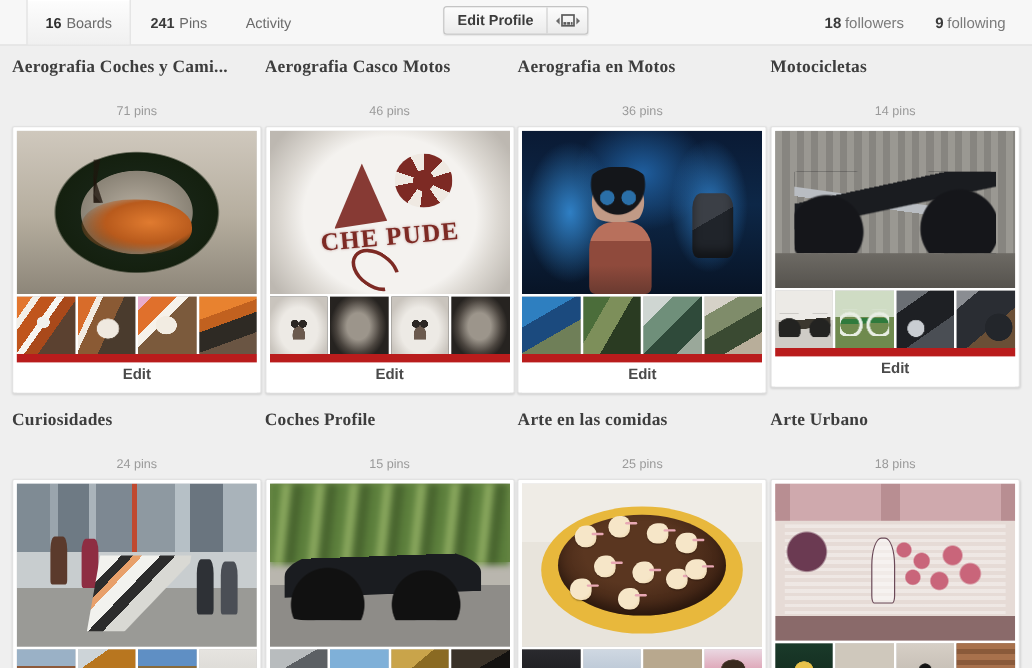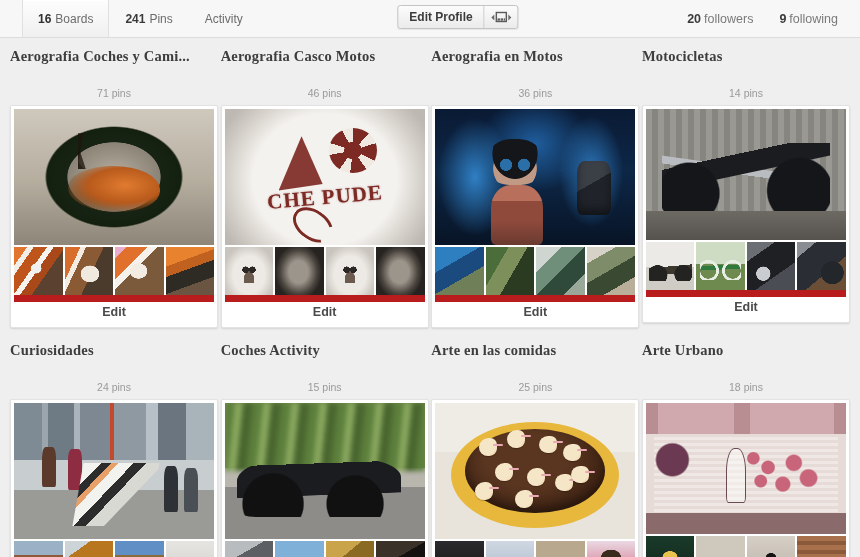--- a/index.html
+++ b/index.html
@@ -57,21 +57,20 @@
   }
   .nav-tab.active .num { color: #2f2f2f; }
 
   .header-center {
     position: absolute;
     left: 50%;
     top: 5px;
     transform: translateX(-50%);
     display: flex;
     align-items: center;
-    margin-left: 28px;
   }
 
   .btn-group {
     display: flex;
     align-items: stretch;
     height: 24px;
     border: 1px solid #c4c4c4;
     border-radius: 3px;
     background: linear-gradient(to bottom, #fcfcfc 0%, #ebebeb 100%);
     box-shadow: 0 1px 1px rgba(0,0,0,.07);
@@ -565,21 +564,21 @@
           <rect x="6" y="1.5" width="10" height="9" fill="none" stroke="#5a5a5a" stroke-width="1.4"></rect>
           <rect x="7.2" y="7.4" width="2.4" height="2.2" fill="#5a5a5a"></rect>
           <rect x="10.3" y="7.4" width="2.4" height="2.2" fill="#5a5a5a"></rect>
           <rect x="13.4" y="7.4" width="1.4" height="2.2" fill="#5a5a5a"></rect>
         </svg>
       </div>
     </div>
   </div>
 
   <div class="header-right">
-      <div class="stat"><span class="num">20</span><span>followers</span></div>
+      <div class="stat"><span class="num">18</span><span>followers</span></div>
       <div class="stat"><span class="num">9</span><span>following</span></div>
     </div>
 </div>
 
 <div class="boards-wrap">
   <div class="board-row">
       <div class="board-cell">
         <div class="board-title">Aerografia Coches y Cami...</div>
         <div class="board-pins">71 pins</div>
         <div class="board-card">
@@ -705,21 +704,21 @@
               <div class="art art-street-th3"></div>
             </div>
             <div class="thumb">
               <div class="art art-street-th4"></div>
             </div>
           </div>
           <div class="edit-bar">Edit</div>
         </div>
       </div>
       <div class="board-cell">
-        <div class="board-title">Coches Activity</div>
+        <div class="board-title">Coches Profile</div>
         <div class="board-pins">15 pins</div>
         <div class="board-card">
           <div class="cover">
             <div class="art art-car"></div>
           </div>
           <div class="thumbs">
             <div class="thumb">
               <div class="art art-car-th1"></div>
             </div>
             <div class="thumb">

